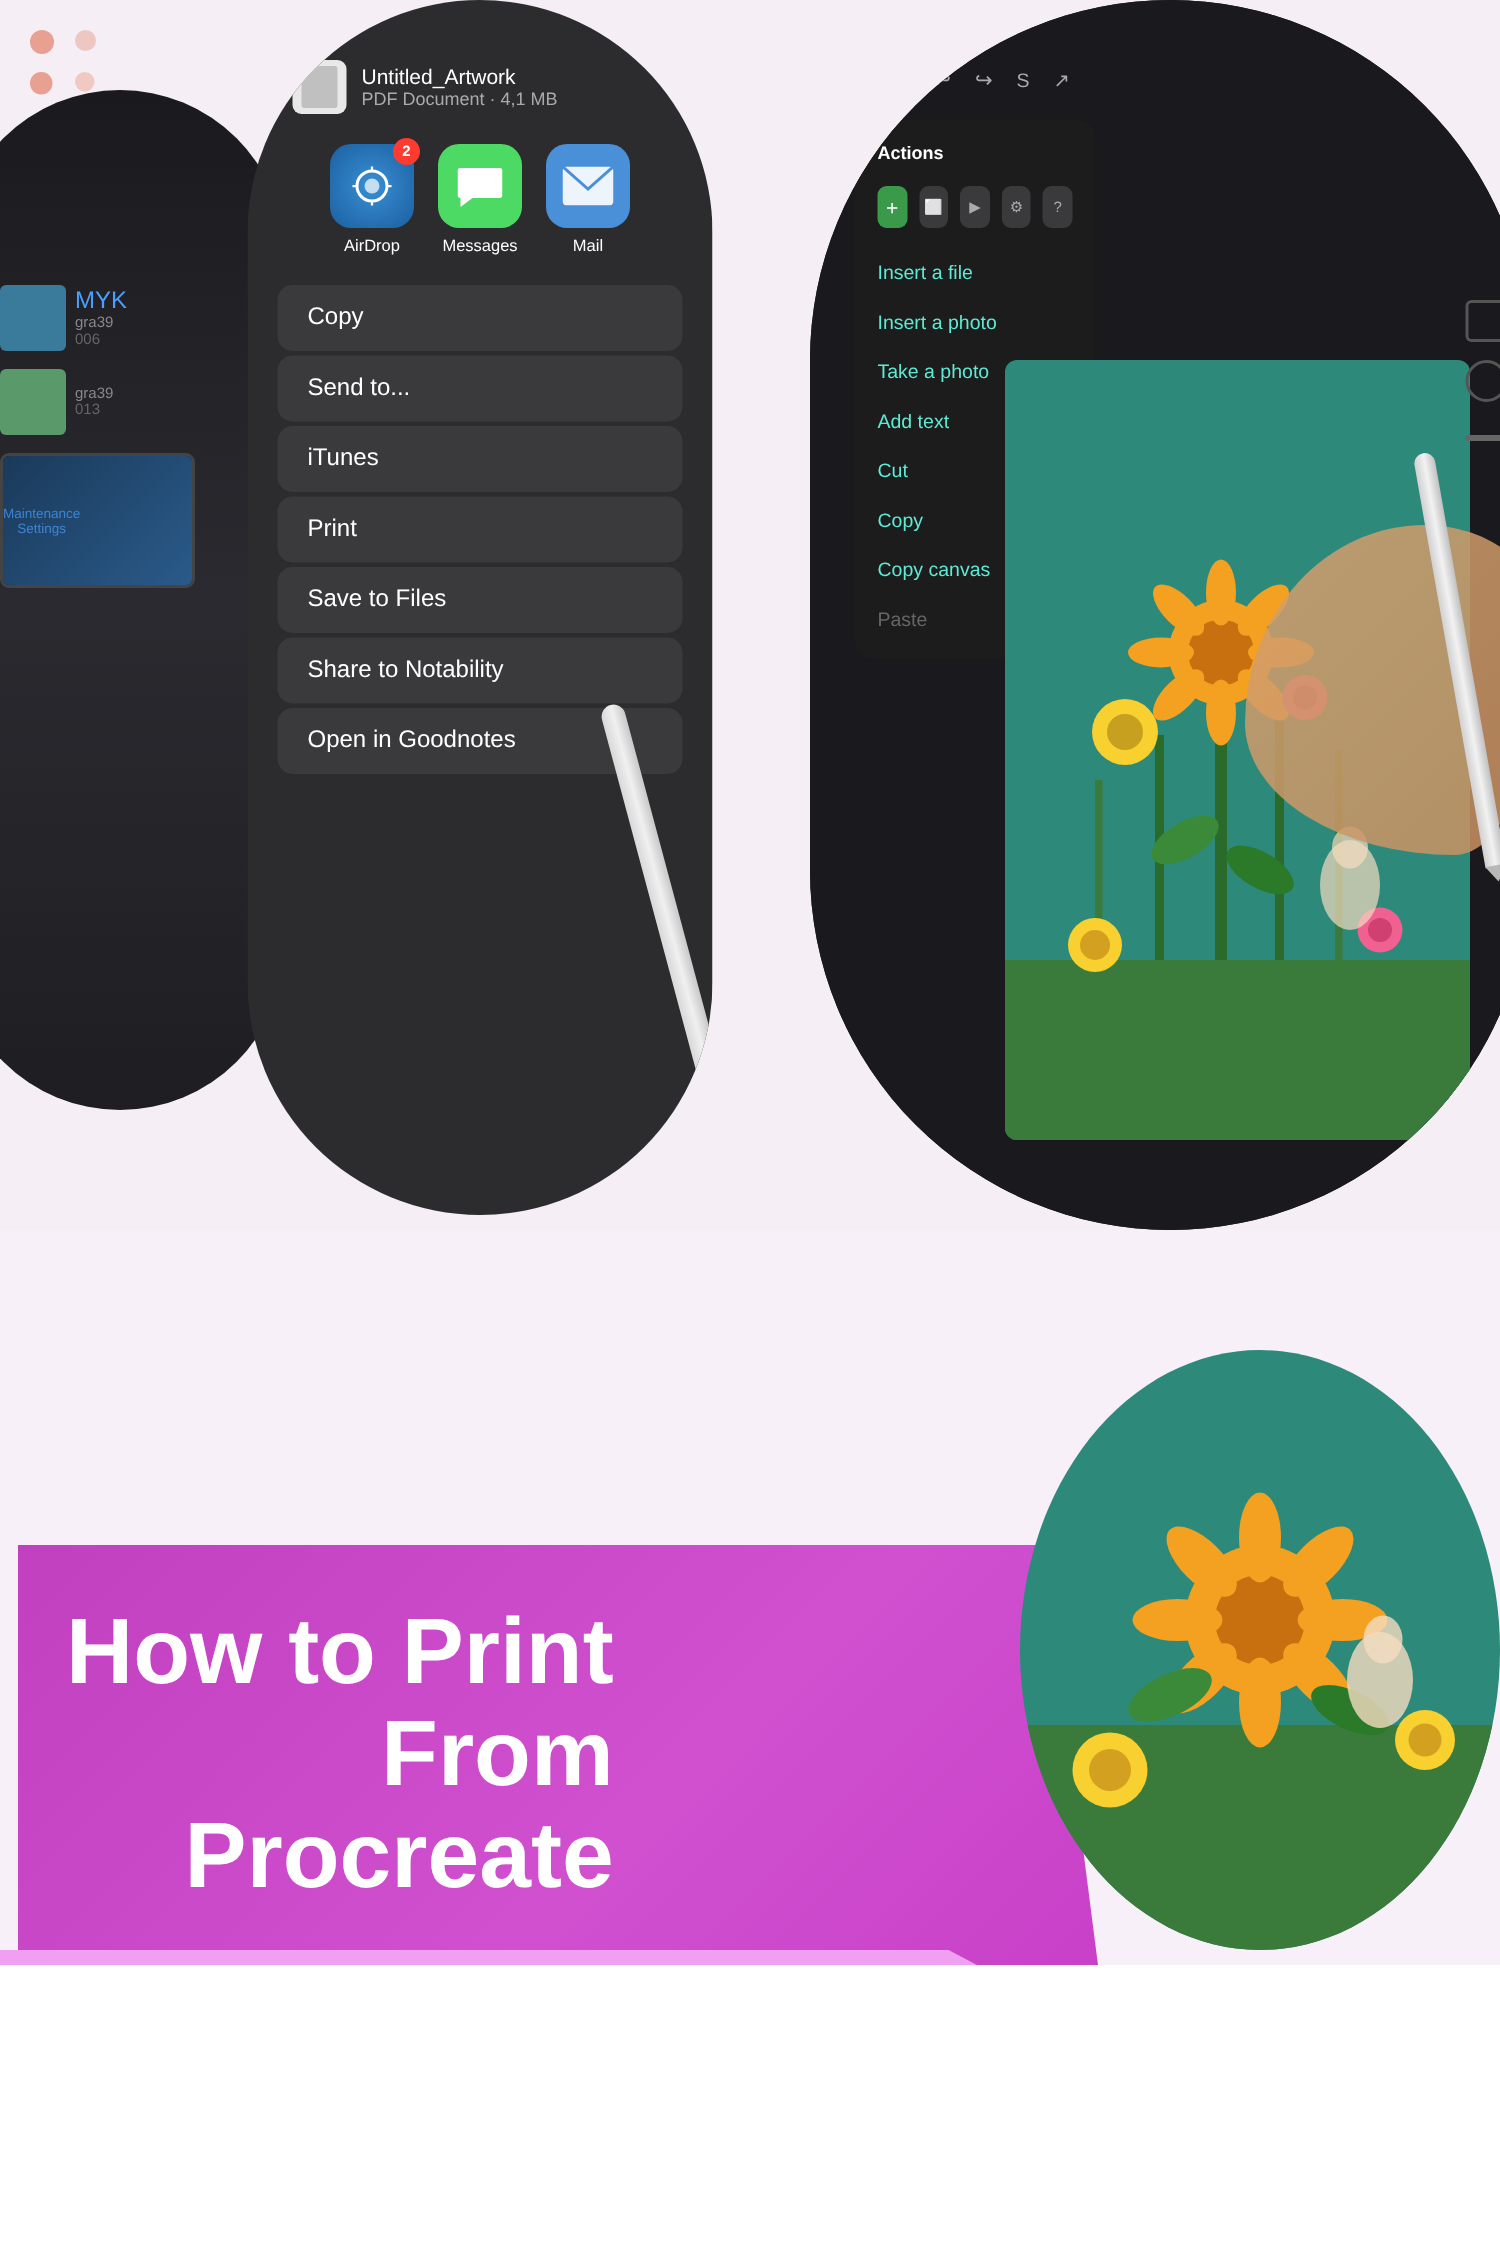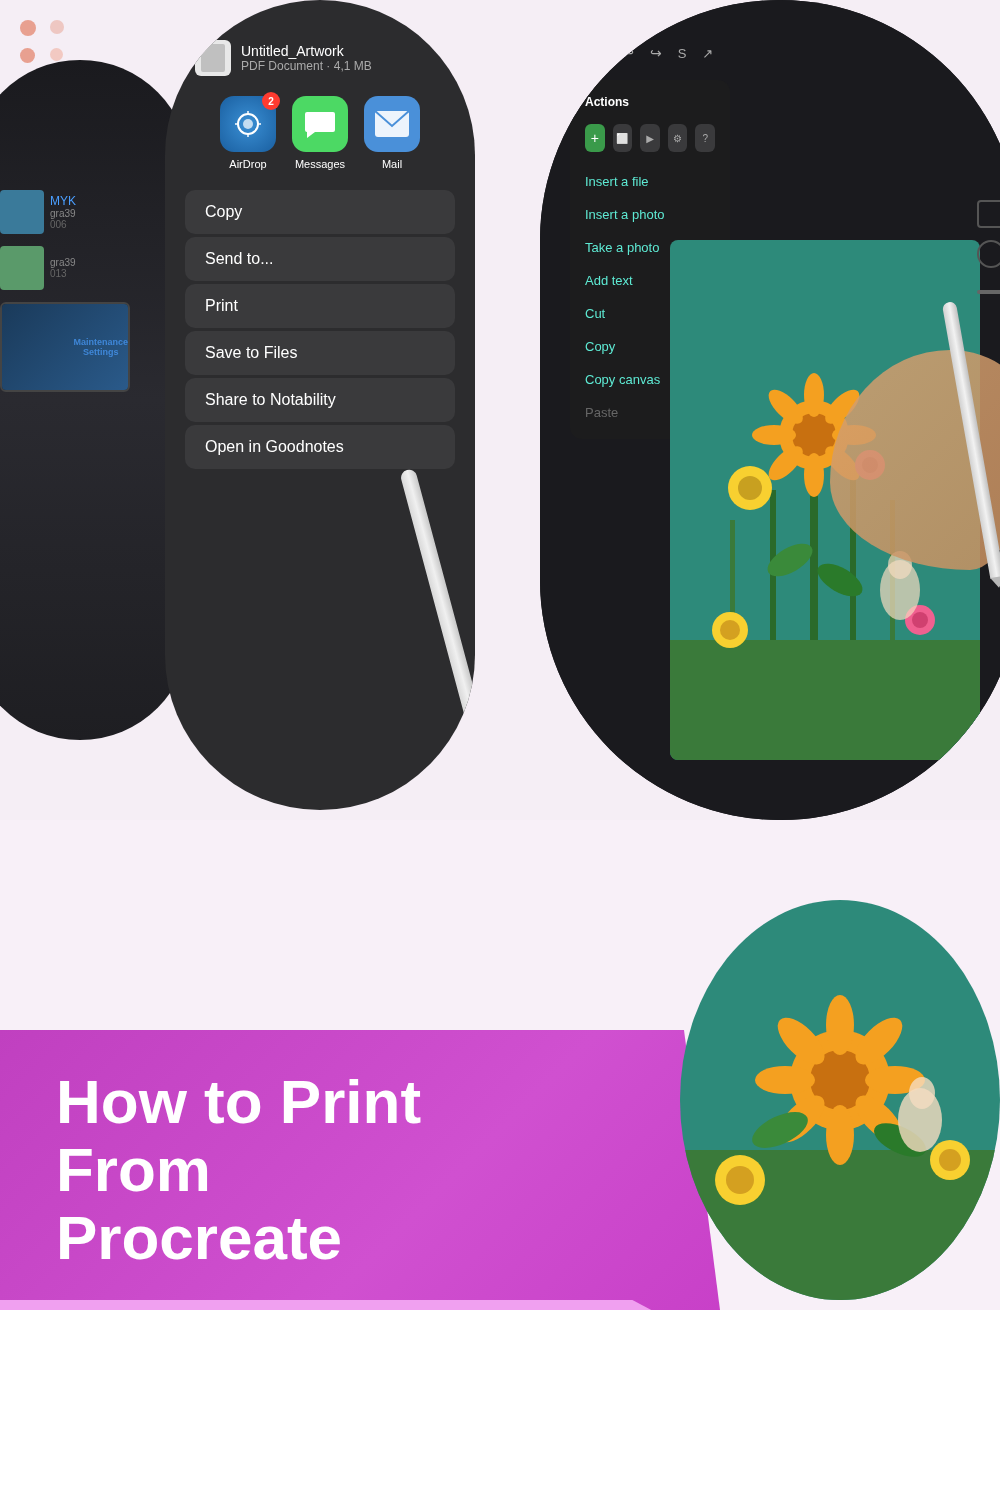--- a/index.html
+++ b/index.html
@@ -238,28 +238,29 @@
       position: absolute;
       bottom: 190px;
       left: 0;
       right: 0;
       height: 290px;
     }
 
     .title-banner {
       position: absolute;
       bottom: 0;
-      left: 0;
+      left: 12px;
       width: 720px;
       height: 280px;
       background: linear-gradient(135deg, #c040c0 0%, #d050d0 60%, #c840c8 100%);
       clip-path: polygon(0 0, 95% 0, 100% 100%, 0 100%);
       display: flex;
       align-items: center;
-      padding: 30px 56px;
+      padding: 30px 32px;
+      text-align: right;
     }
     .title-text {
       color: #ffffff;
       font-size: 62px;
       font-weight: 700;
       line-height: 1.1;
     }
 
     .title-banner-accent {
       position: absolute;
@@ -329,35 +330,35 @@
   </div>
 
   <div class="left-oval">
     <div class="left-oval-inner">
       <div style="color:#888;font-size:11px;margin-bottom:30px;"></div>
 
       <div style="width:100%;padding:0 10px;">
         <div style="display:flex;align-items:center;gap:6px;margin-bottom:12px;">
           <div style="width:44px;height:44px;background:#3a7a9a;border-radius:4px;flex-shrink:0;"></div>
           <div>
-            <div style="color:#4a9eff;font-size:12px;">MYK</div>
+            <div style="color:#4a9eff;font-size:16px;">MYK</div>
             <div style="color:#888;font-size:10px;">gra39</div>
             <div style="color:#666;font-size:10px;">006</div>
           </div>
         </div>
         <div style="display:flex;align-items:center;gap:6px;margin-bottom:12px;">
           <div style="width:44px;height:44px;background:#5a9a6a;border-radius:4px;flex-shrink:0;"></div>
           <div>
             <div style="color:#888;font-size:10px;">gra39</div>
             <div style="color:#666;font-size:10px;">013</div>
           </div>
         </div>
 
         <div style="width:130px;height:90px;background:#222;border-radius:6px;border:2px solid #444;margin-top:10px;position:relative;">
-          <div style="width:100%;height:100%;background:linear-gradient(135deg,#1a3a5a,#2a5a8a);border-radius:4px;display:flex;align-items:center;justify-content:flex-end;font-weight:bold;">
+          <div style="width:100%;height:100%;background:linear-gradient(135deg,#1a3a5a,#2a5a8a);border-radius:4px;display:flex;align-items:center;justify-content:flex-start;">
             <div style="color:#4a9eff;font-size:9px;text-align:center;opacity:0.7;">Maintenance<br>Settings</div>
           </div>
         </div>
       </div>
     </div>
   </div>
 
   <div class="center-oval">
     <div class="share-sheet">
 
@@ -404,20 +405,21 @@
                 <path d="M0 0 L17 15 L34 0" stroke="#4a90d9" stroke-width="2" fill="none"></path>
               </svg>
           </div>
           <span class="share-app-label">Mail</span>
         </div>
       </div>
 
       <div>
         <div class="share-menu-item">Copy</div>
         <div class="share-menu-item">Send to...</div>
+        <div class="share-menu-item">iTunes</div>
         <div class="share-menu-item">Print</div>
         <div class="share-menu-item">Save to Files</div>
         <div class="share-menu-item">Share to Notability</div>
         <div class="share-menu-item">Open in Goodnotes</div>
       </div>
     </div>
 
     <div style="position:absolute;bottom:-20px;right:60px;width:16px;height:360px;background:linear-gradient(to right,#d8d8d8,#f0f0f0,#c8c8c8);border-radius:8px 8px 1px 1px;transform:rotate(-15deg);transform-origin:top center;z-index:20;">
       
     </div>

